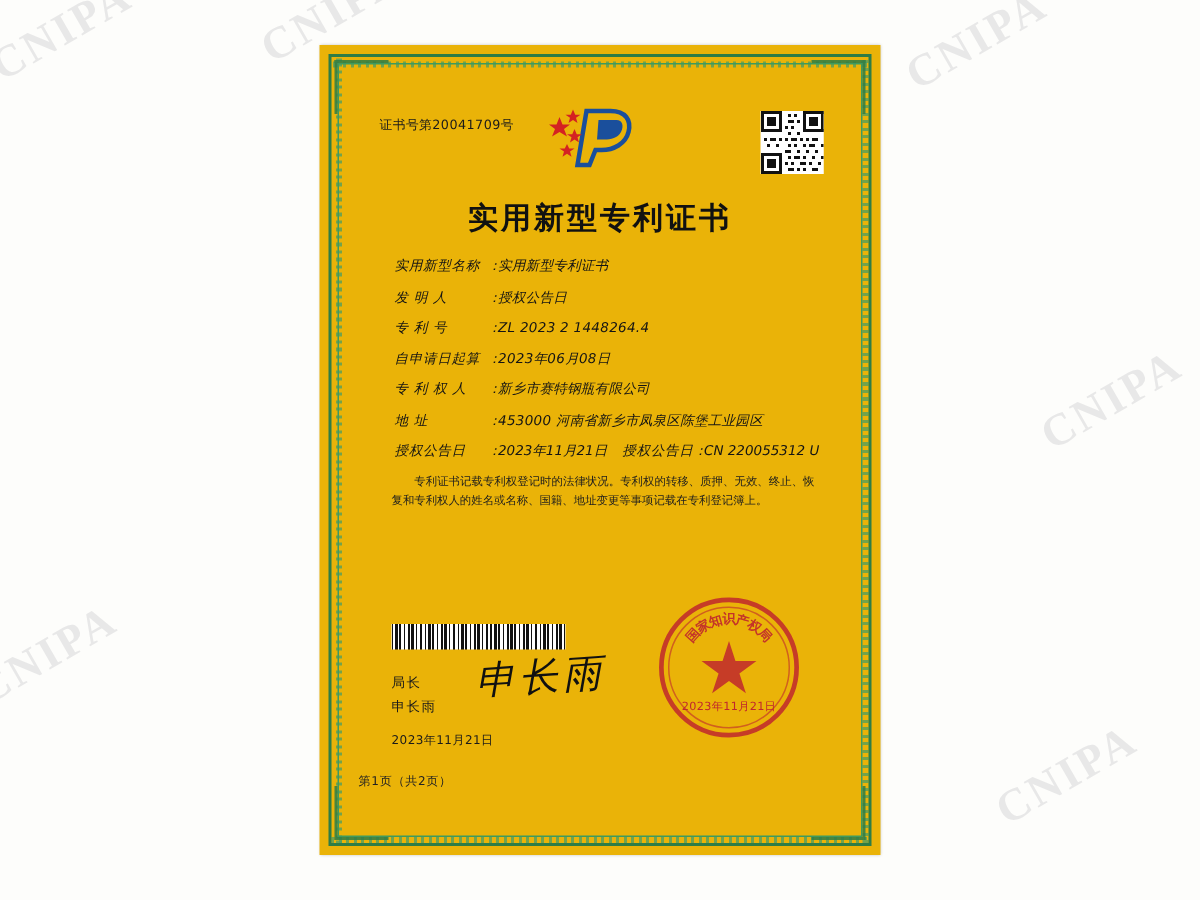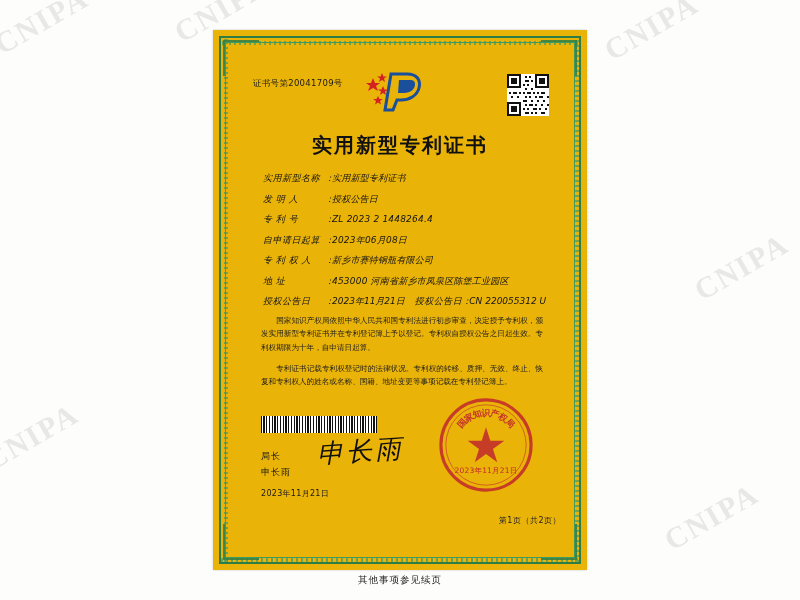--- a/index.html
+++ b/index.html
@@ -233,21 +233,21 @@
     left: 22px;
     top: 432px;
     font-size: 8px;
     letter-spacing: .3px;
   }
 
   .page-no {
     position: absolute;
     left: 0; right: 0;
     bottom: 18px;
-    text-align: right;
+    text-align: left;
     font-size: 8px;
     color: #222;
     letter-spacing: .5px;
   }
 
   .footer-note {
     position: absolute;
     left: 0; right: 0;
     top: 574px;
     text-align: center;
@@ -399,21 +399,20 @@
           <span class="f-colon">：</span>
           <span>2023年11月21日</span>
           <span class="f-label2">授权公告日</span>
           <span class="f-colon">：</span>
           <span>CN 220055312 U</span>
         </div>
 
       </div>
 
       <div class="paras">
-        <p>国家知识产权局依照中华人民共和国专利法进行初步审查，决定授予专利权，颁发实用新型专利证书并在专利登记簿上予以登记。专利权自授权公告之日起生效。专利权期限为十年，自申请日起算。</p>
         <p>专利证书记载专利权登记时的法律状况。专利权的转移、质押、无效、终止、恢复和专利权人的姓名或名称、国籍、地址变更等事项记载在专利登记簿上。</p>
       </div>
 
       <div class="barcode"></div>
 
       <svg class="seal" viewBox="0 0 100 100">
         <circle cx="50" cy="50" r="46" fill="none" stroke="#c0272d" stroke-width="3.2" opacity="0.85"></circle>
         <circle cx="50" cy="50" r="41" fill="none" stroke="#c0272d" stroke-width="1" opacity="0.6"></circle>
         <polygon points="50,32 54.4,45.6 68.7,45.6 57.1,54 61.5,67.6 50,59.2 38.5,67.6 42.9,54 31.3,45.6 45.6,45.6" fill="#c0272d" opacity="0.85"></polygon>
         <g fill="#c0272d" opacity="0.9" font-family="'DejaVu Sans', sans-serif" font-size="9" font-weight="bold">
@@ -435,15 +434,14 @@
         <div>申长雨</div>
       </div>
 
       <div class="issue-date">2023年11月21日</div>
 
       <div class="page-no">第1页（共2页）</div>
 
     </div>
   </div>
 
-  <div class="footer-note">其他事项参见续页</div>
 
 </div>
 
 </body></html>

